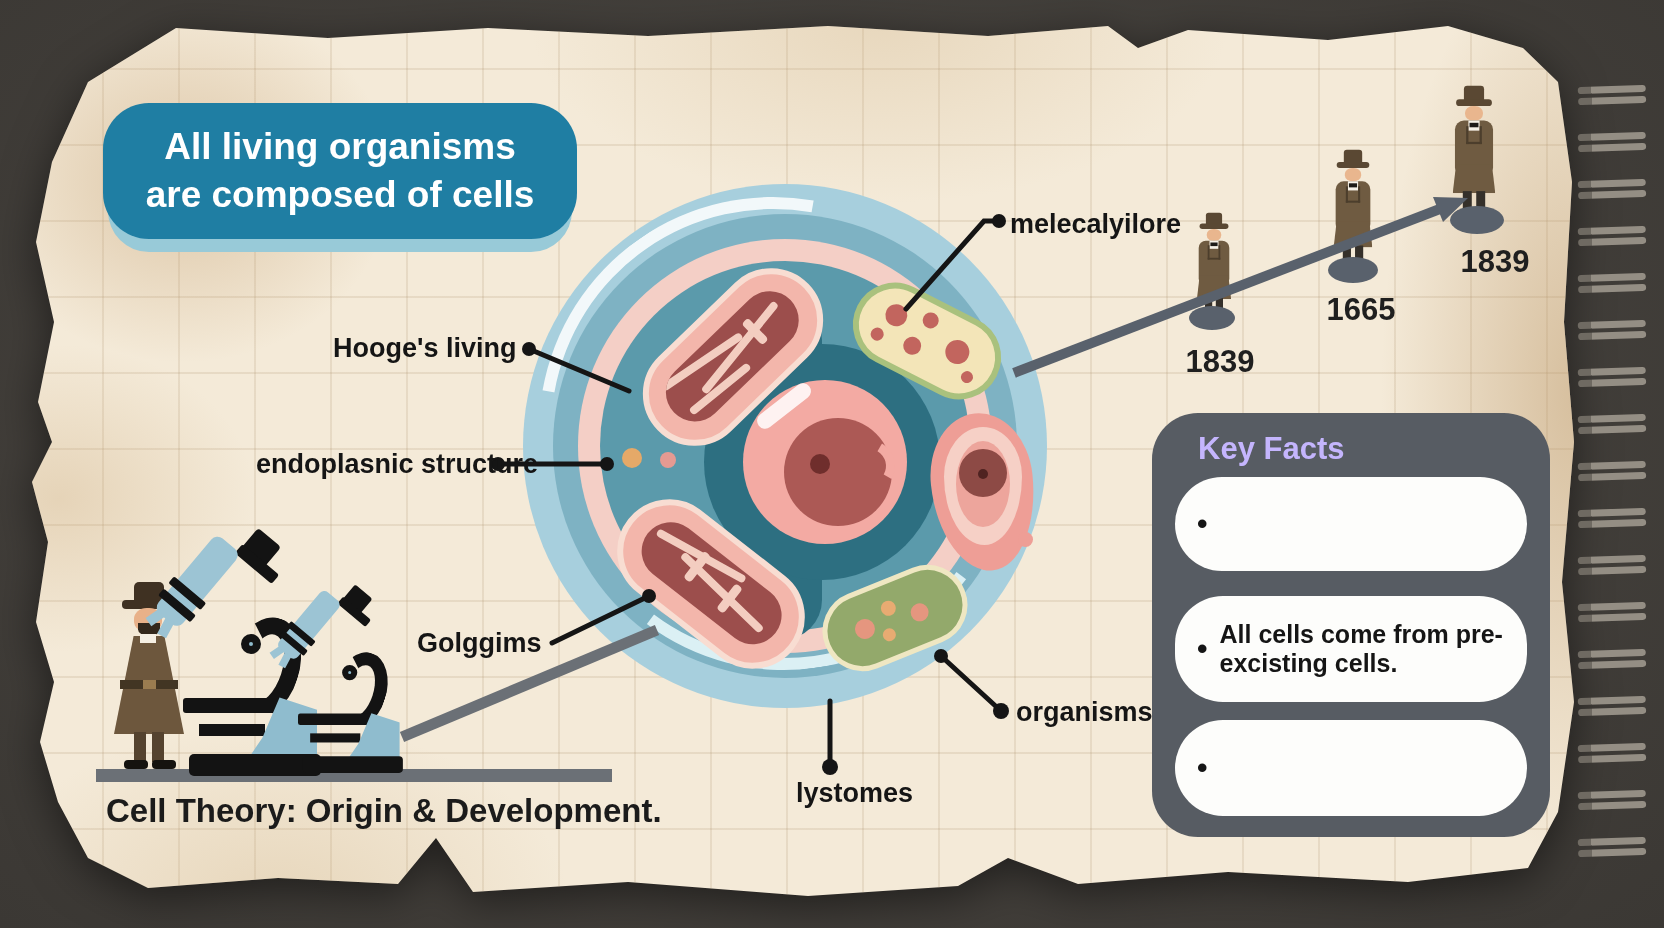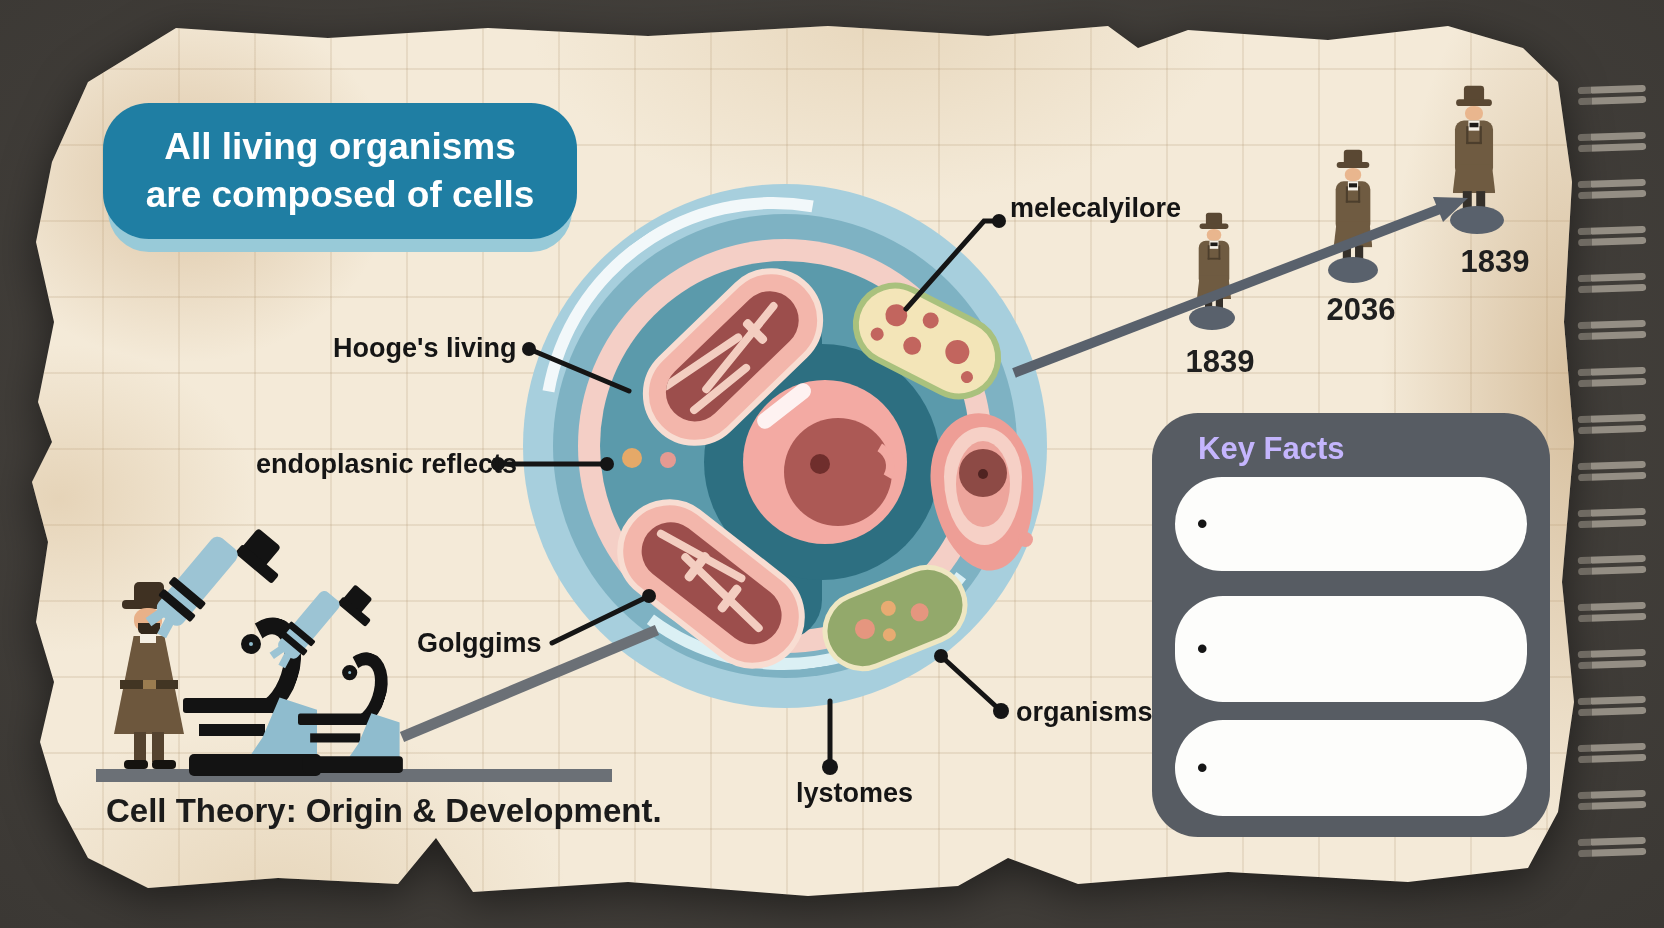--- a/index.html
+++ b/index.html
@@ -249,29 +249,29 @@
   <ellipse cx="1212" cy="318" rx="23" ry="12" fill="#59616c"></ellipse>
   <ellipse cx="1353" cy="270" rx="25" ry="13" fill="#59616c"></ellipse>
   <ellipse cx="1477" cy="220" rx="27" ry="14" fill="#59616c"></ellipse>
 </svg>
 
 <div class="abs banner">
   <span>All living organisms</span>
   <span>are composed of cells</span>
 </div>
 
-<div class="lbl" style="left:1010px;top:193px;">melecalyilore</div>
+<div class="lbl" style="left:1010px;top:209px;">melecalyilore</div>
 <div class="lbl" style="left:333px;top:333px;">Hooge's living</div>
-<div class="lbl" style="left:256px;top:449px;">endoplasnic reflects</div>
+<div class="lbl" style="left:256px;top:449px;">endoplasnic structure</div>
 <div class="lbl" style="left:417px;top:628px;">Golggims</div>
 <div class="lbl" style="left:1016px;top:697px;">organisms</div>
 <div class="lbl" style="left:796px;top:778px;">lystomes</div>
 
 <div class="year" style="left:1165px;top:344px;">1839</div>
-<div class="year" style="left:1306px;top:292px;">2036</div>
+<div class="year" style="left:1306px;top:292px;">1665</div>
 <div class="year" style="left:1440px;top:244px;">1839</div>
 
 <div class="tfig" style="left:1192px;top:201px;transform:scale(.9);">
   <div class="tf-hattop"></div>
     <div class="tf-brim"></div>
     <div class="tf-head"></div>
   <div class="tf-coat"></div>
     <div class="tf-shirt"></div>
     <div class="tf-bow"></div>
     <div class="tf-seam"></div>
@@ -310,20 +310,21 @@
     <div class="tf-shoer"></div>
 </div>
 
 <div class="abs keyfacts">
   <div class="kf-title">Key Facts</div>
   <div class="pill pill1">
     <span class="bdot">•</span>
   </div>
   <div class="pill pill2">
     <span class="bdot">•</span>
+    <span>All cells come from pre-excisting cells.</span>
   </div>
   <div class="pill pill3">
     <span class="bdot">•</span>
   </div>
 </div>
 
 <div class="abs baseline"></div>
 <div class="abs sci">
   <div class="s-hattop"></div>
   <div class="s-brim"></div>

